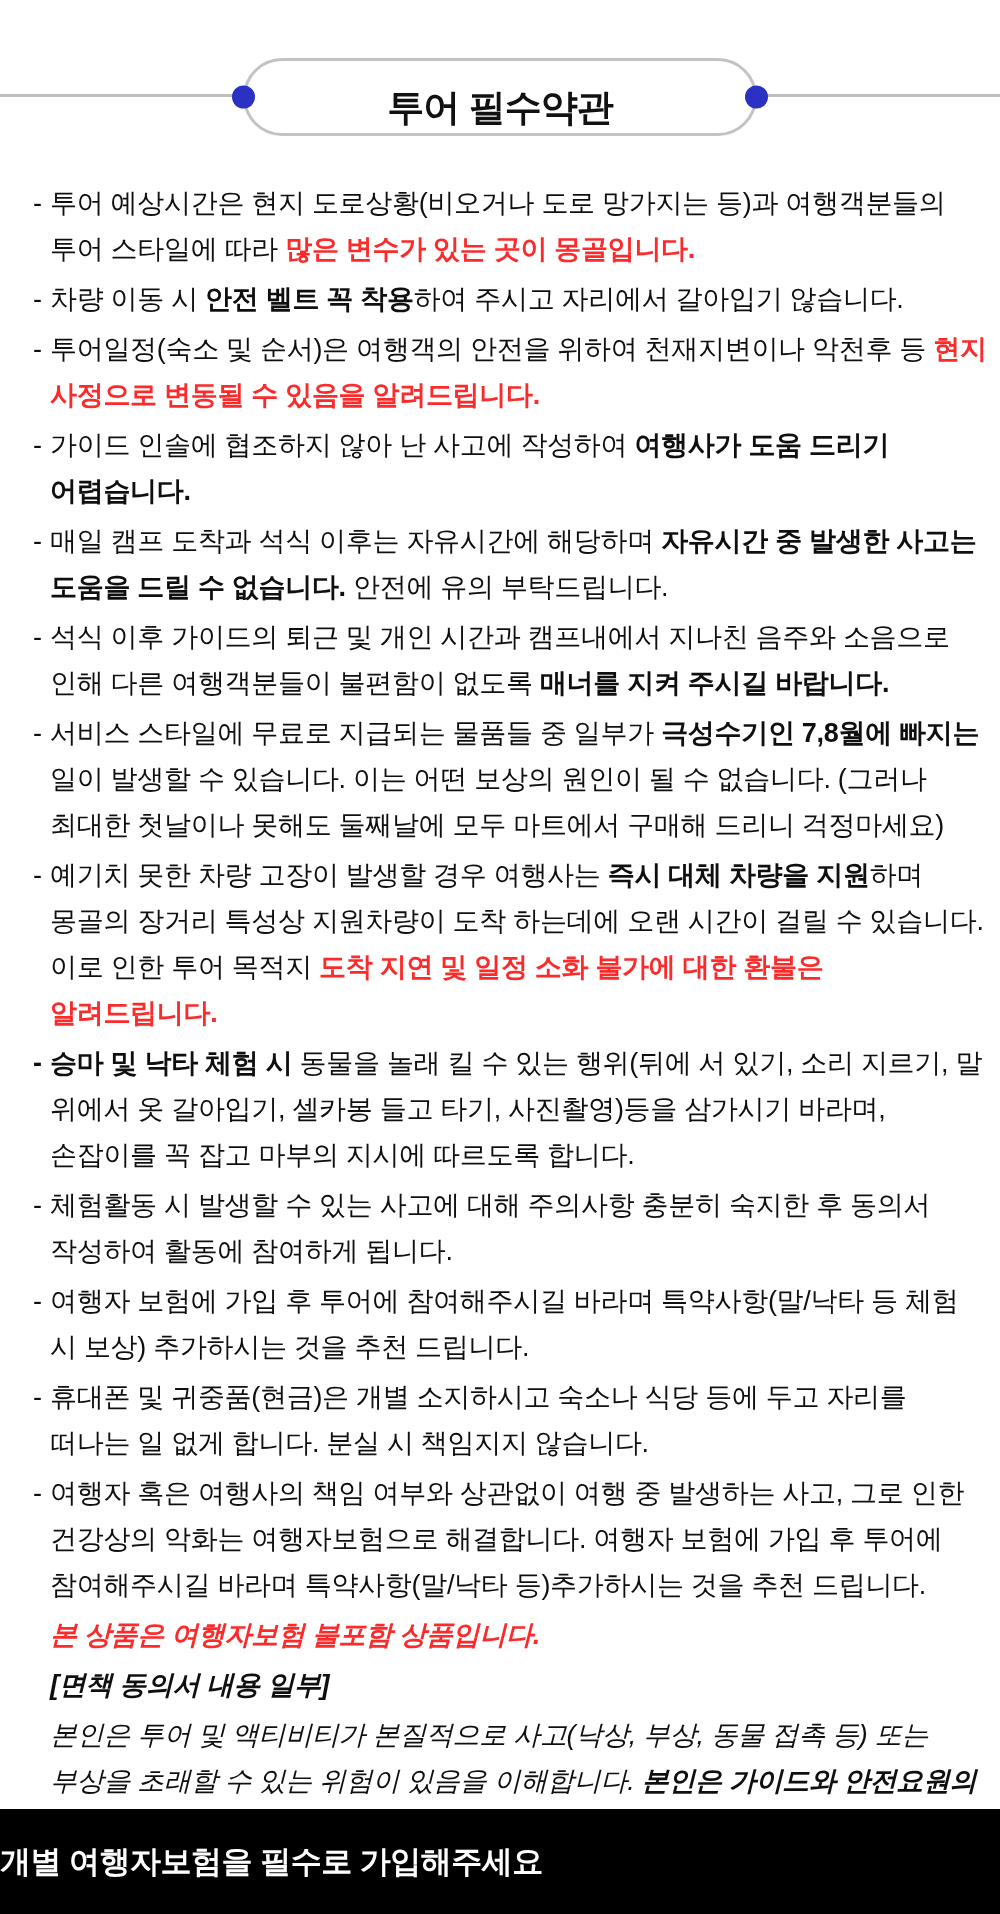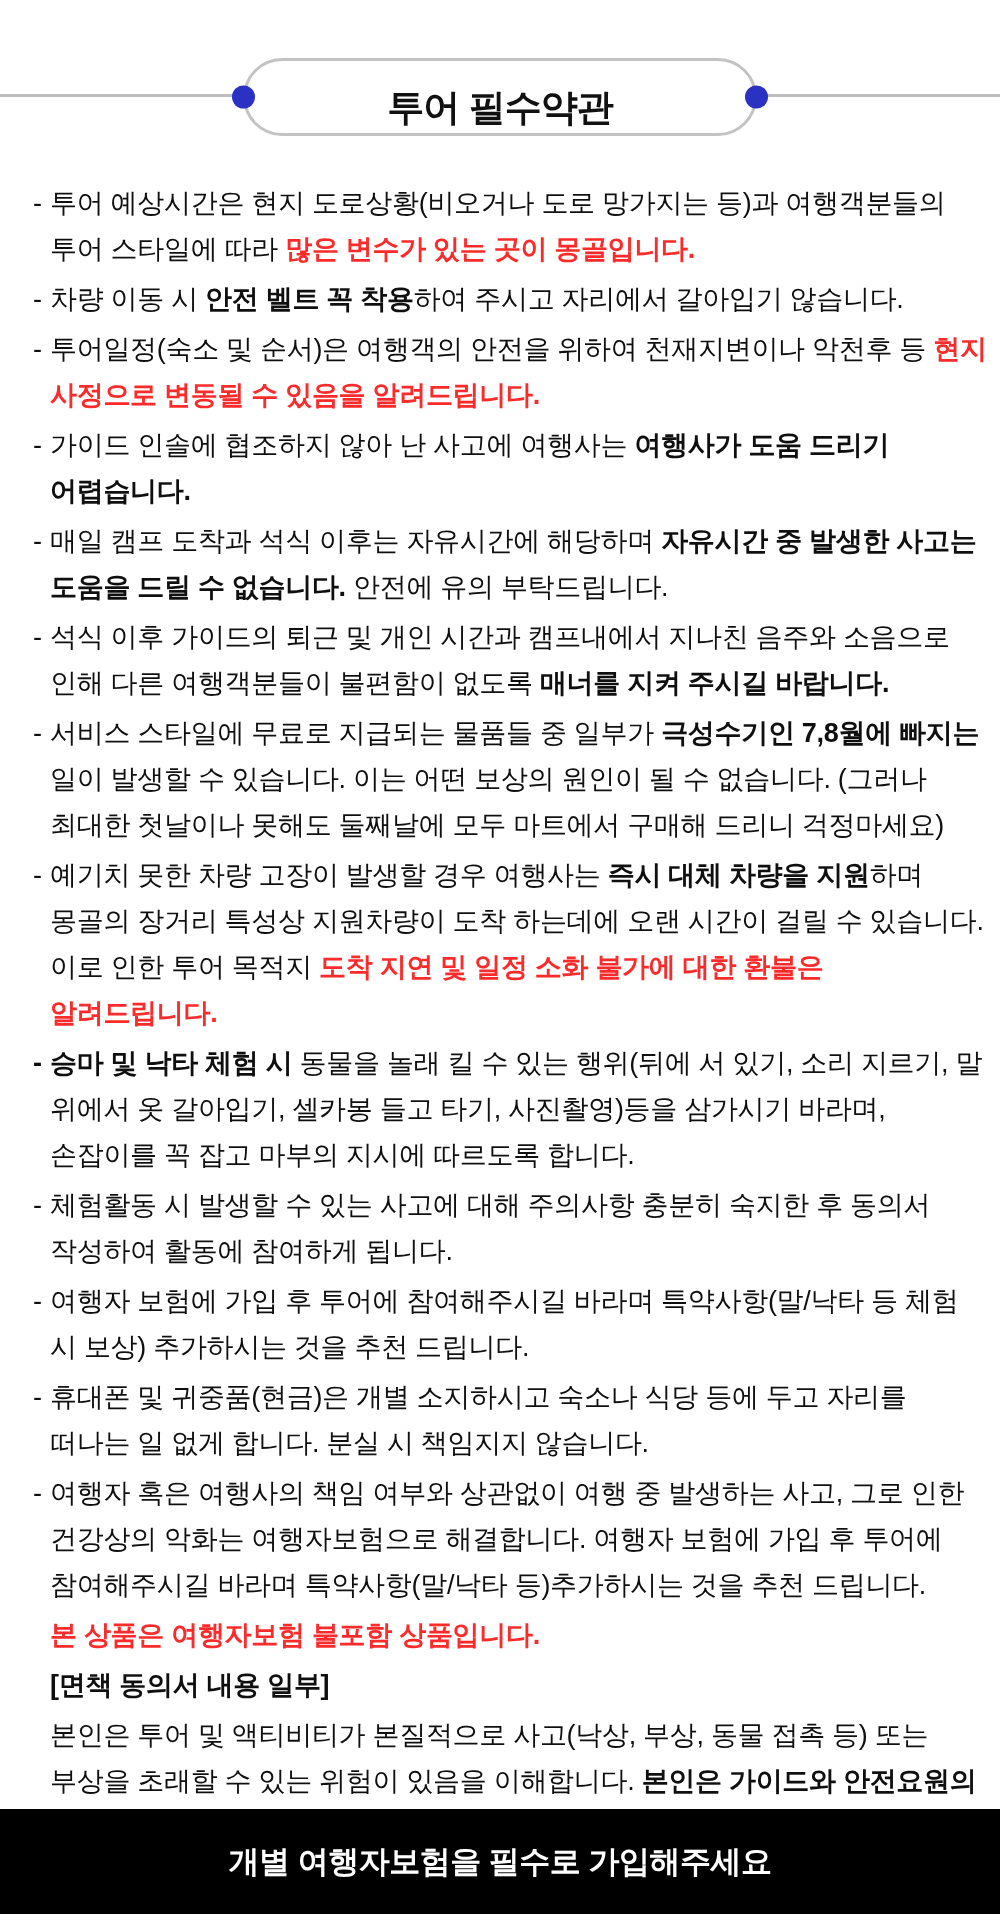--- a/index.html
+++ b/index.html
@@ -71,33 +71,33 @@
     line-height: 46px;
     letter-spacing: -0.3px;
     word-break: keep-all;
     margin-bottom: 4px;
   }
   .dash {
     flex: 0 0 17px;
     width: 17px;
   }
   .dash.b { font-weight: 700; }
-  .item.no-dash { padding-left: 17px; }
+  .item.no-dash { padding-left: 17px; font-style: italic; }
   .body { flex: 1 1 auto; }
   .run-normal { font-weight: 400; }
   .run-bold { font-weight: 700; text-align: right; }
   .run-red-bold { font-weight: 700; color: var(--red); text-align: right; }
 
   
   .footer {
     position: absolute;
     left: 0; right: 0; bottom: 0;
     height: 105px;
     background: var(--footer-bg);
-    display: flex; align-items: center; justify-content: center;
+    display: flex; align-items: center; justify-content: flex-start;
   }
   .footer-text {
     color: var(--footer-text);
     font-size: 31px;
     font-weight: 700;
     letter-spacing: -0.5px;
   }
 </style>
 </head>
 <body>
@@ -121,21 +121,21 @@
       <div class="item">
         <span class="dash">-</span>
         <span class="body"><span class="run-normal">차량 이동 시 </span><span class="run-bold">안전 벨트 꼭 착용</span><span class="run-normal">하여 주시고 자리에서 갈아입기 않습니다.</span></span>
       </div>
       <div class="item">
         <span class="dash">-</span>
         <span class="body"><span class="run-normal">투어일정(숙소 및 순서)은 여행객의 안전을 위하여 천재지변이나 악천후 등 </span><span class="run-red-bold">현지 사정으로 변동될 수 있음을 알려드립니다.</span></span>
       </div>
       <div class="item">
         <span class="dash">-</span>
-        <span class="body"><span class="run-normal">가이드 인솔에 협조하지 않아 난 사고에 여행사는 </span><span class="run-bold">여행사가 도움 드리기 어렵습니다.</span></span>
+        <span class="body"><span class="run-normal">가이드 인솔에 협조하지 않아 난 사고에 작성하여 </span><span class="run-bold">여행사가 도움 드리기 어렵습니다.</span></span>
       </div>
       <div class="item">
         <span class="dash">-</span>
         <span class="body"><span class="run-normal">매일 캠프 도착과 석식 이후는 자유시간에 해당하며 </span><span class="run-bold">자유시간 중 발생한 사고는 도움을 드릴 수 없습니다.</span><span class="run-normal"> 안전에 유의 부탁드립니다.</span></span>
       </div>
       <div class="item">
         <span class="dash">-</span>
         <span class="body"><span class="run-normal">석식 이후 가이드의 퇴근 및 개인 시간과 캠프내에서 지나친 음주와 소음으로 인해 다른 여행객분들이 불편함이 없도록 </span><span class="run-bold">매너를 지켜 주시길 바랍니다.</span></span>
       </div>
       <div class="item">

